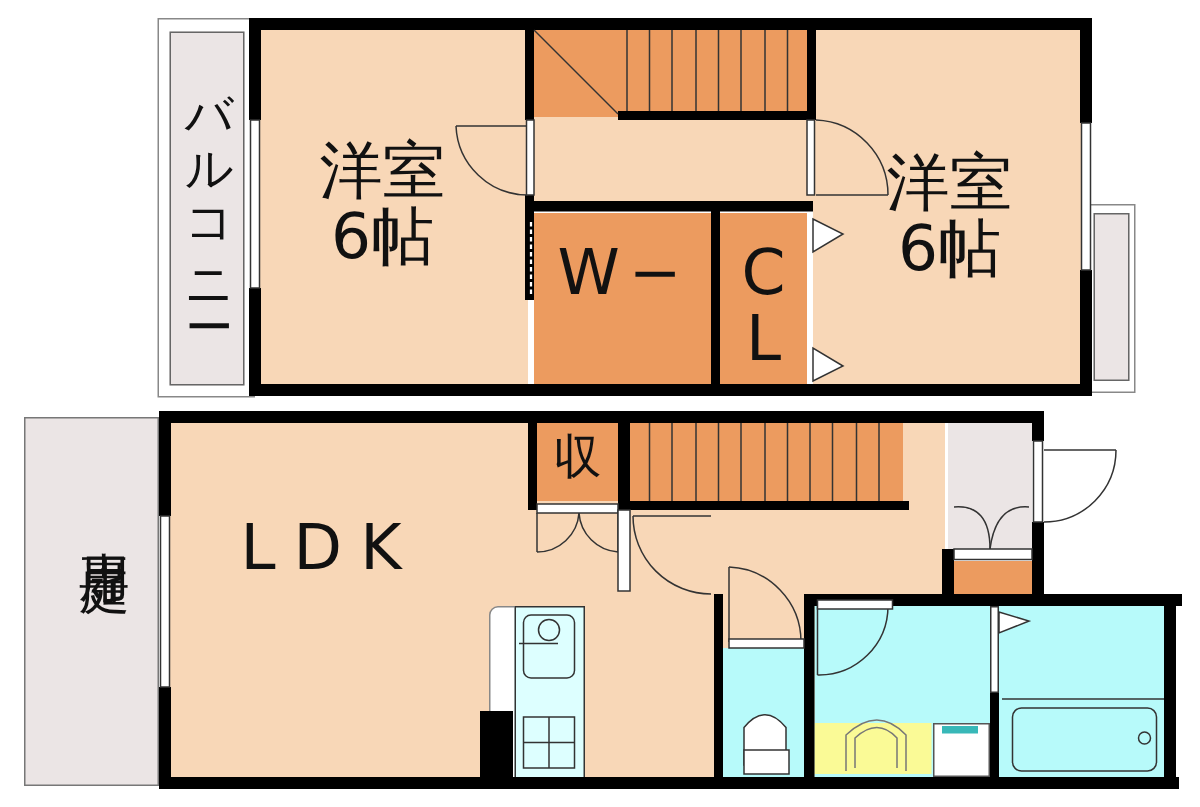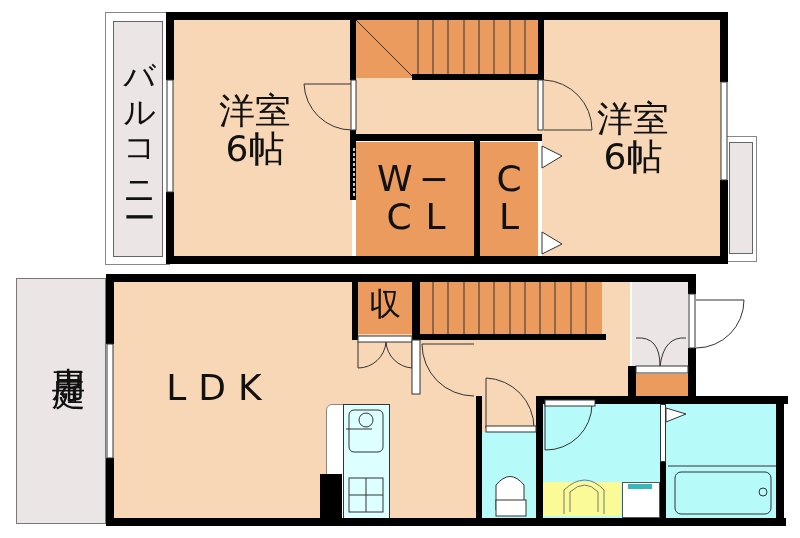--- a/index.html
+++ b/index.html
@@ -1,20 +1,20 @@
 <!DOCTYPE html>
 <html><head>
 <meta charset="utf-8">
 <style>
   html,body{margin:0;padding:0;background:#fff;}
   body{width:800px;height:538px;position:relative;overflow:hidden;font-family:"DejaVu Sans","Liberation Sans",sans-serif;}
   .abs{position:absolute;box-sizing:border-box;}
   .wall{background:#000;position:absolute;}
   .room{position:absolute;}
-  .lbl{position:absolute;color:#111;text-align:center;line-height:1.05;font-size:36px;}
+  .lbl{position:absolute;color:#111;text-align:center;line-height:1.05;font-size:42px;}
   .vert{writing-mode:vertical-rl;text-orientation:upright;letter-spacing:4px;}
   svg{position:absolute;left:0;top:0;}
 </style>
 </head>
 <body>
 
 <div class="room abs" style="left:105px;top:12px;width:65px;height:253px;background:#fff;border:1px solid #888;">
   <div class="abs" style="left:7px;top:8px;width:50px;height:236px;background:#ebe5e5;border:1px solid #666;"></div>
 </div>
 <div class="lbl vert" style="left:116px;top:40px;width:40px;font-size:32px;">バルコニー</div>
@@ -176,22 +176,21 @@
 <div class="lbl" style="left:200px;top:92px;width:110px;">
   <div>洋室</div>
   <div>6帖</div>
 </div>
 <div class="lbl" style="left:578px;top:100px;width:110px;">
   <div>洋室</div>
   <div>6帖</div>
 </div>
 <div class="lbl" style="left:364px;top:160px;width:104px;letter-spacing:6px;">
   <div>W−</div>
-  <div style="letter-spacing:14px;padding-left:14px;">CL</div>
 </div>
 <div class="lbl" style="left:484px;top:160px;width:50px;">
   <div>C</div>
   <div>L</div>
 </div>
 <div class="lbl" style="left:358px;top:288px;width:54px;font-size:32px;">収</div>
-<div class="lbl" style="left:150px;top:369px;width:140px;letter-spacing:12px;">
+<div class="lbl" style="left:150px;top:343px;width:140px;letter-spacing:12px;">
   <div>LDK</div>
 </div>
 
 </body></html>

